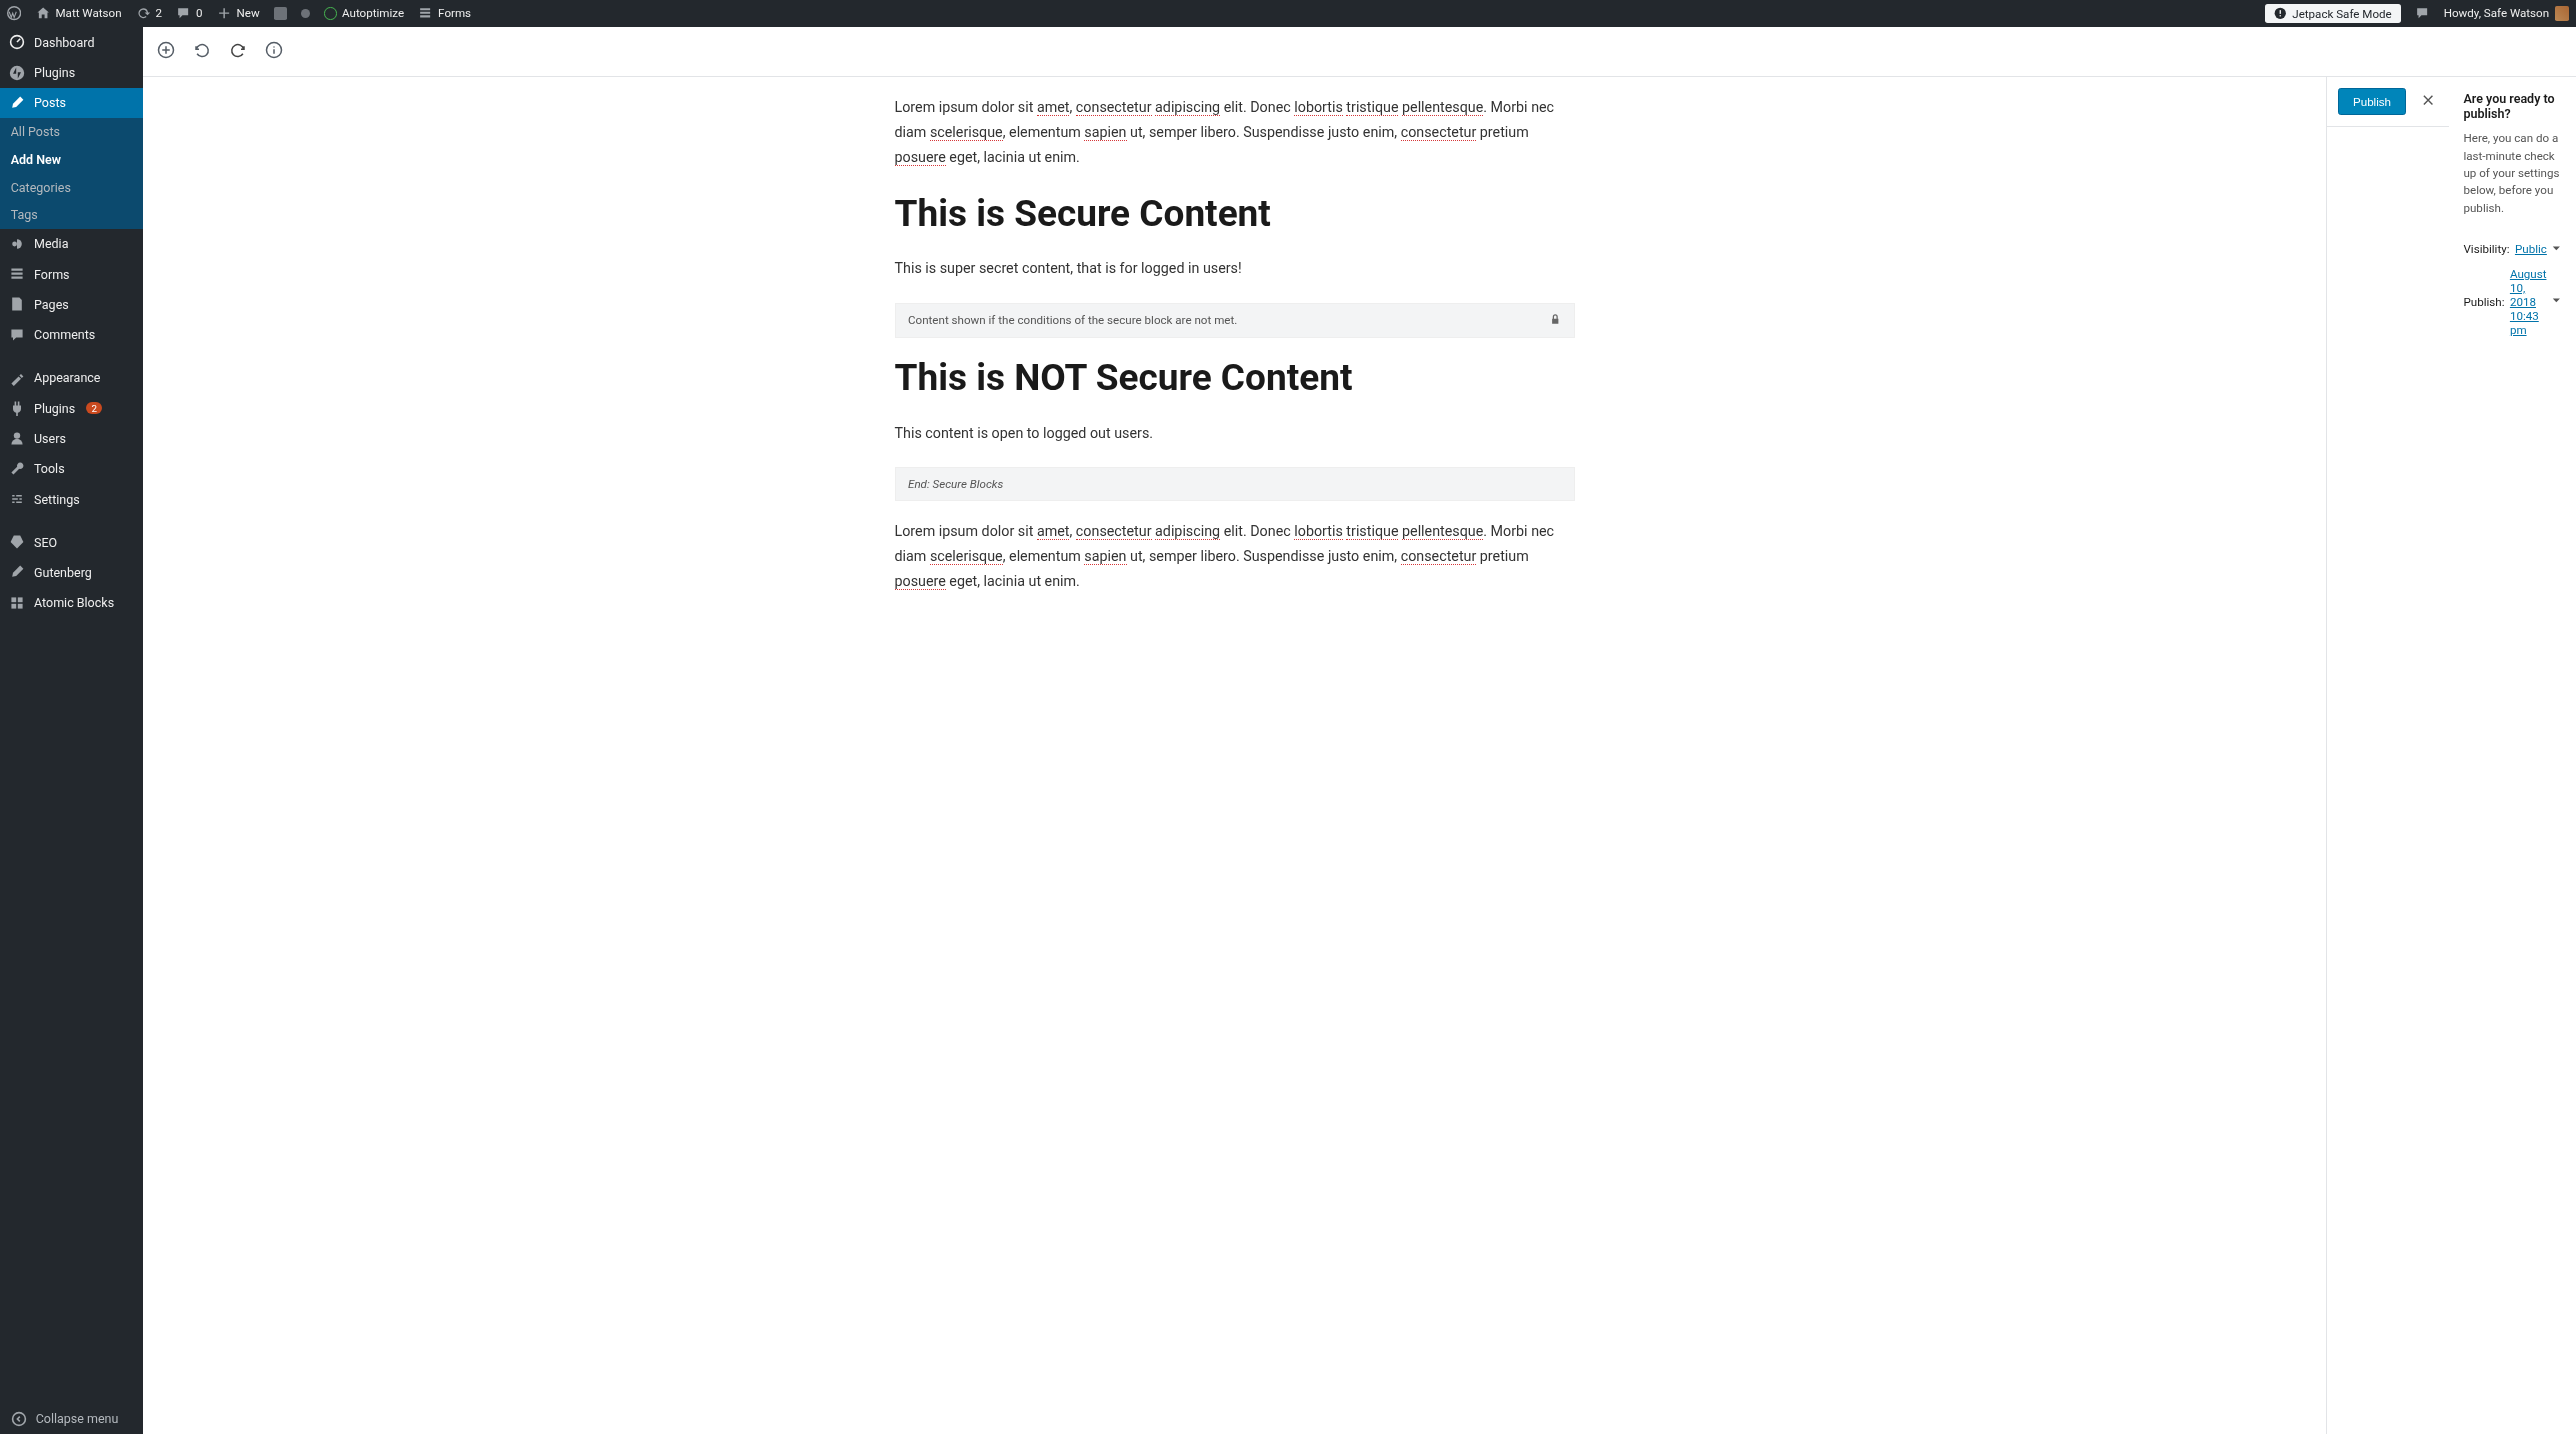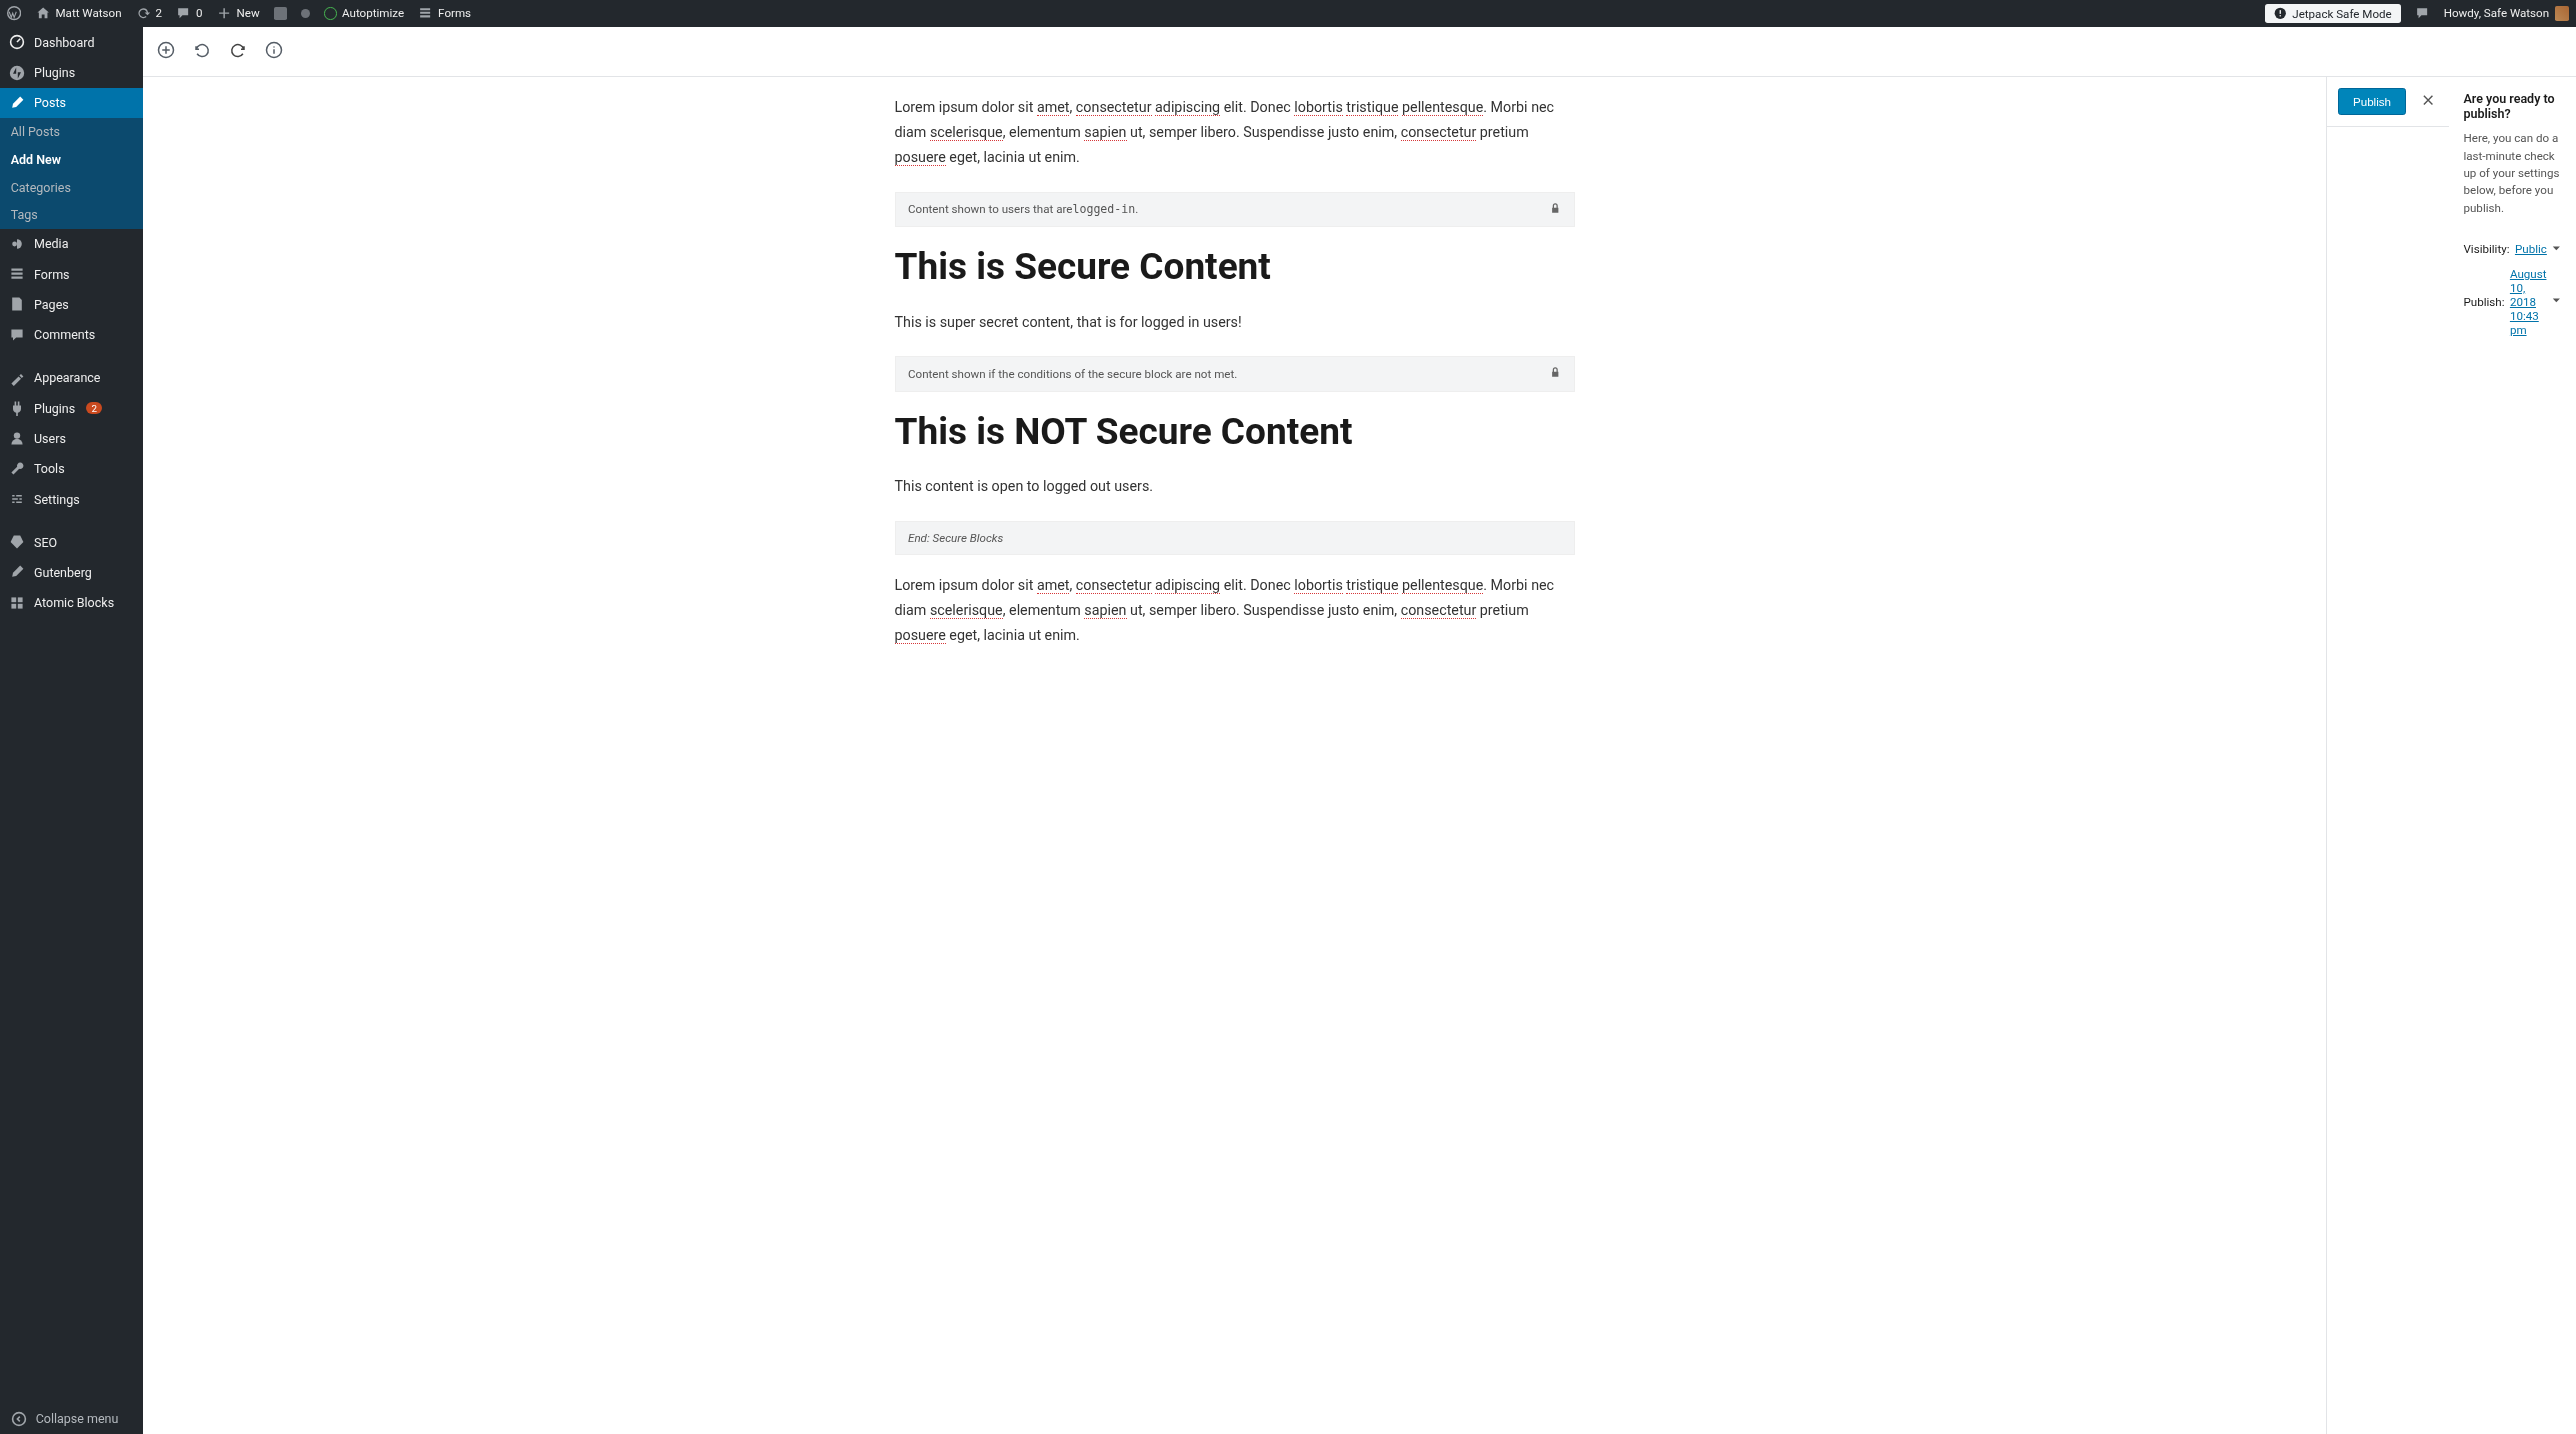--- a/index.html
+++ b/index.html
@@ -278,28 +278,20 @@
             <circle cx="12" cy="8" r="1" fill="#555d66"></circle>
             <path d="M12 11v6" stroke="#555d66" stroke-width="2"></path>
           </svg></span>
     </div>
 
     <div class="editor-body">
       <div class="content">
         <div class="content-inner">
           <p class="para"><span>Lorem ipsum dolor sit </span><span class="spellerr">amet</span><span>, </span><span class="spellerr">consectetur</span><span> </span><span class="spellerr">adipiscing</span><span> elit. Donec </span><span class="spellerr">lobortis</span><span> </span><span class="spellerr">tristique</span><span> </span><span class="spellerr">pellentesque</span><span>. Morbi nec diam </span><span class="spellerr">scelerisque</span><span>, elementum </span><span class="spellerr">sapien</span><span> ut, semper libero. Suspendisse justo enim, </span><span class="spellerr">consectetur</span><span> pretium </span><span class="spellerr">posuere</span><span> eget, lacinia ut enim.</span></p>
 
-          <div class="block-bar">
-              <span>Content shown to users that are </span>
-              <span class="code">logged-in</span>
-              <span>.</span>
-              <span class="lock"><svg viewBox="0 0 20 20">
-                  <path d="M6 9V6a4 4 0 1 1 8 0v3h1v8H5V9zm2 0h4V6a2 2 0 1 0-4 0z"></path>
-                </svg></span>
-            </div>
 
           <h2 class="h2">This is Secure Content</h2>
           <p class="para">This is super secret content, that is for logged in users!</p>
 
           <div class="block-bar">
               <span>Content shown if the conditions of the secure block are not met.</span>
               <span class="lock"><svg viewBox="0 0 20 20">
                   <path d="M6 9V6a4 4 0 1 1 8 0v3h1v8H5V9zm2 0h4V6a2 2 0 1 0-4 0z"></path>
                 </svg></span>
             </div>

